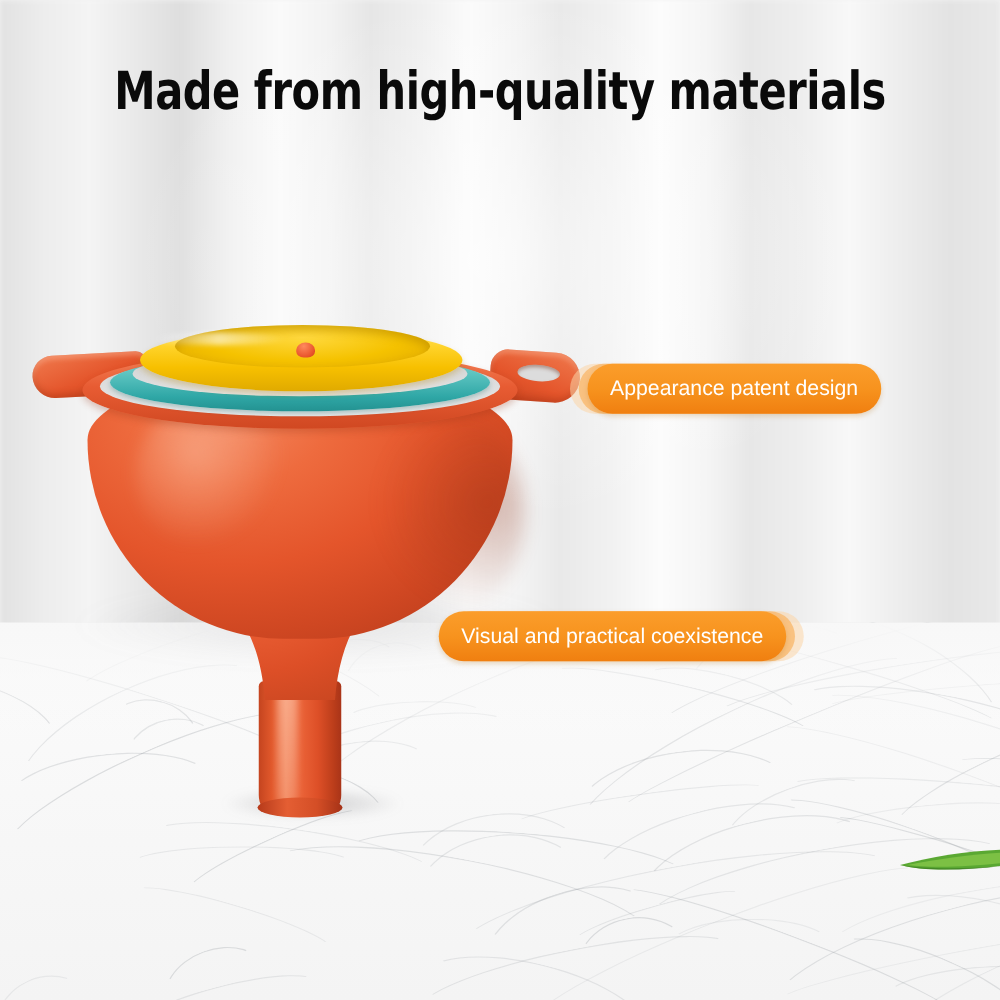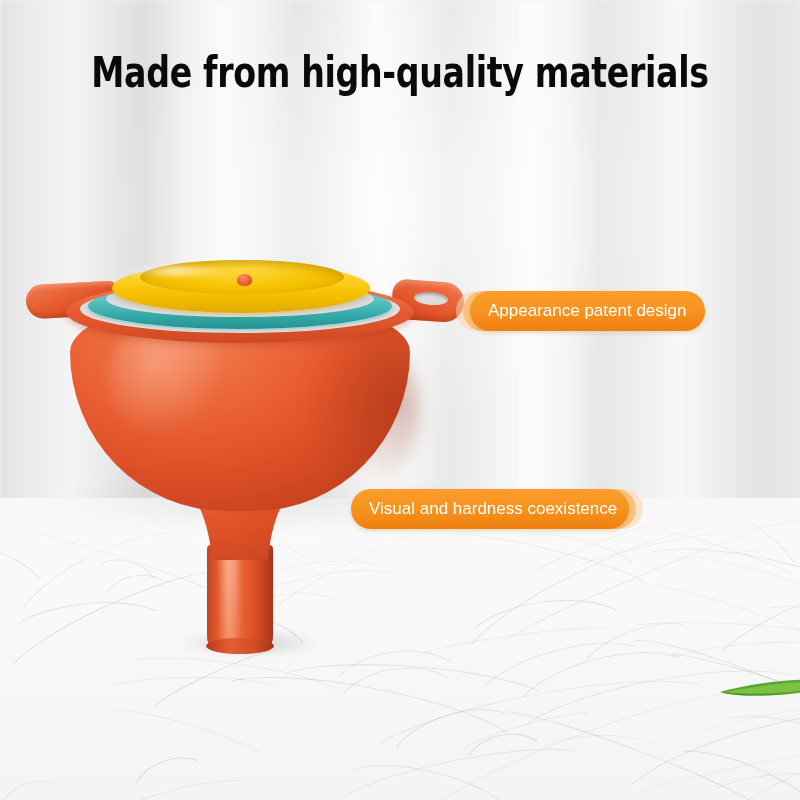--- a/index.html
+++ b/index.html
@@ -360,16 +360,16 @@
     <div class="ghost1" style="left: -7px; width: 235px;"></div>
     <div class="pill" style="left: 0px; width: 235px;"></div>
     <div class="label">Appearance patent design</div>
   </div>
 
 
   <div class="badge" id="badge-2" style="left: 351px; top: 489px; width: 278px;">
     <div class="ghost2" style="left: 14px; width: 278px;"></div>
     <div class="ghost1" style="left: 7px; width: 278px;"></div>
     <div class="pill" style="left: 0px; width: 278px;"></div>
-    <div class="label">Visual and hardness coexistence</div>
+    <div class="label">Visual and practical coexistence</div>
   </div>
 
 </div>
 
 </body></html>

